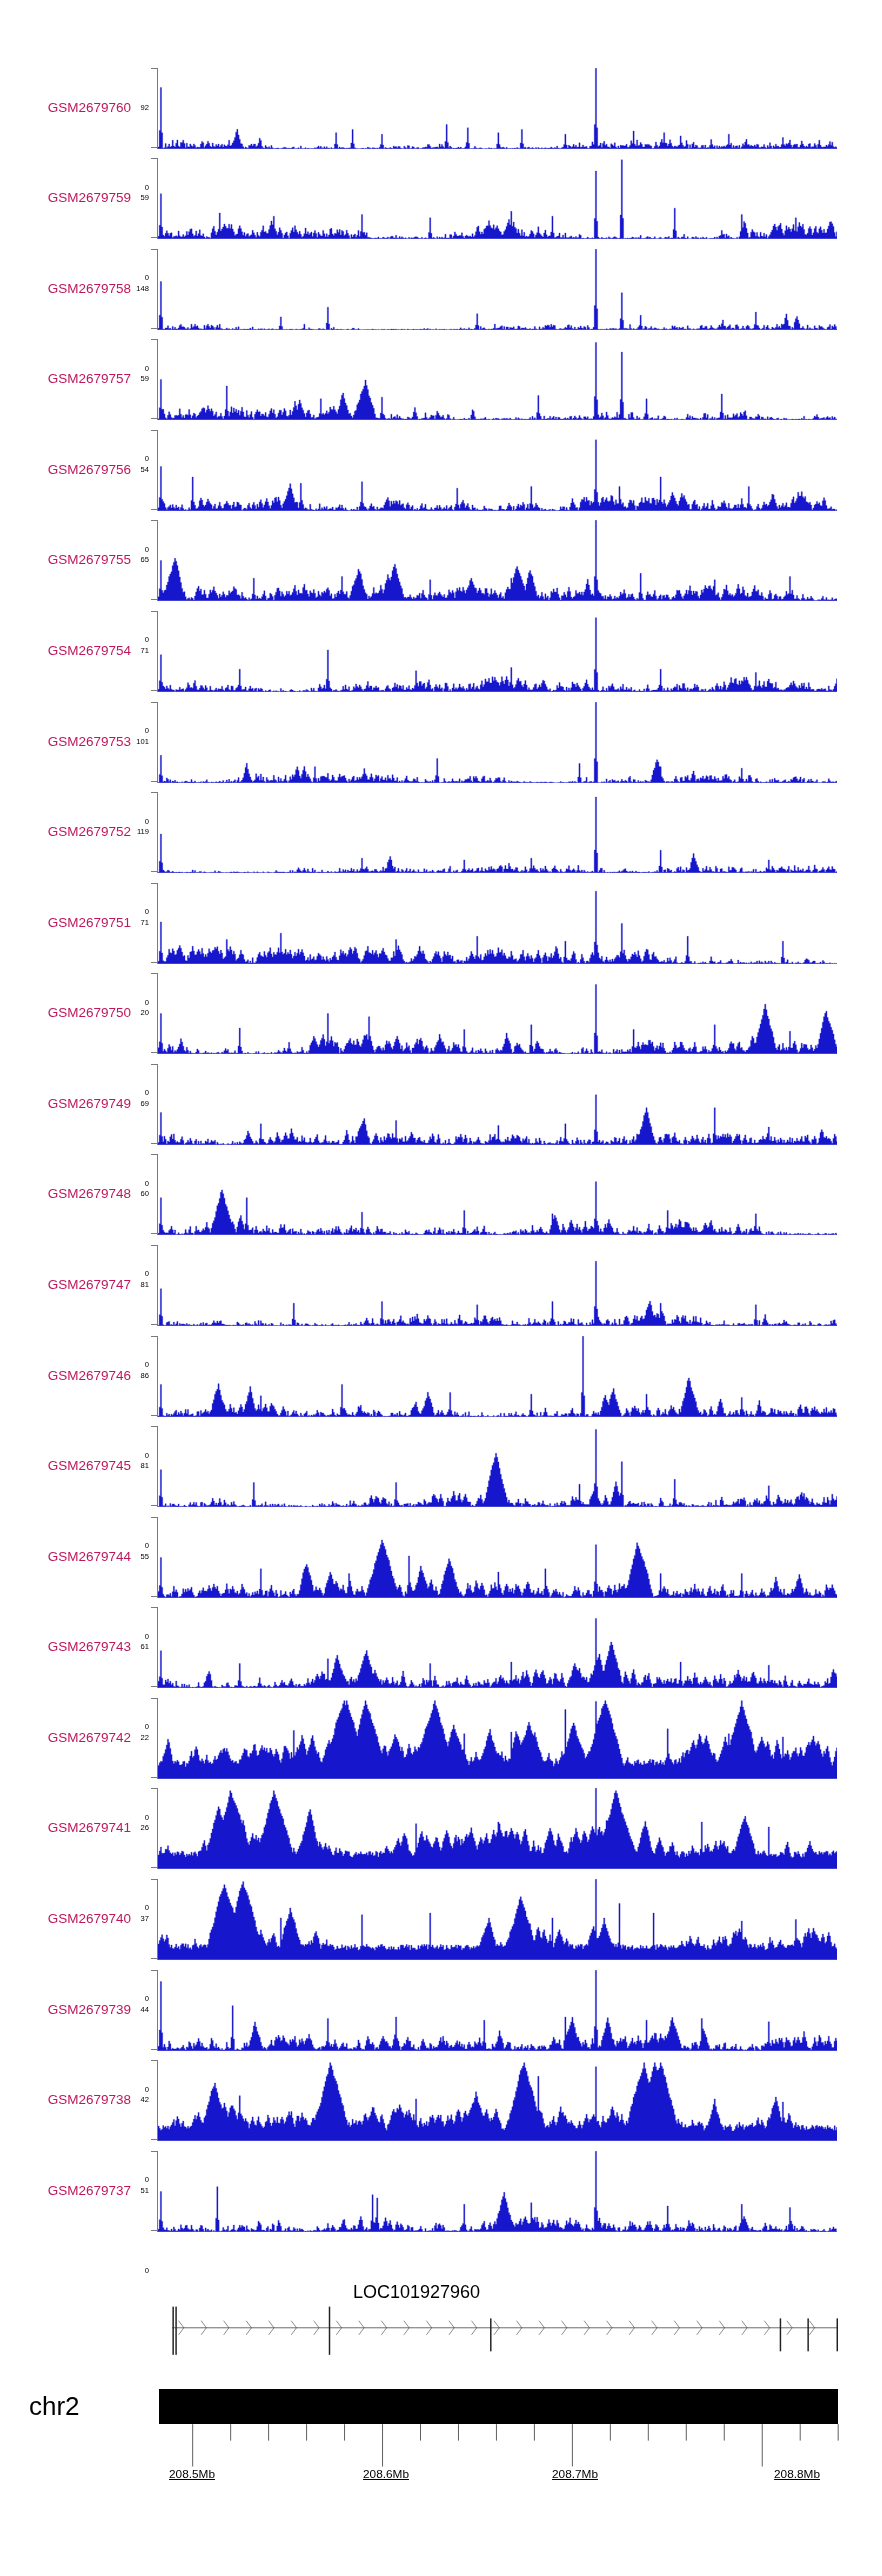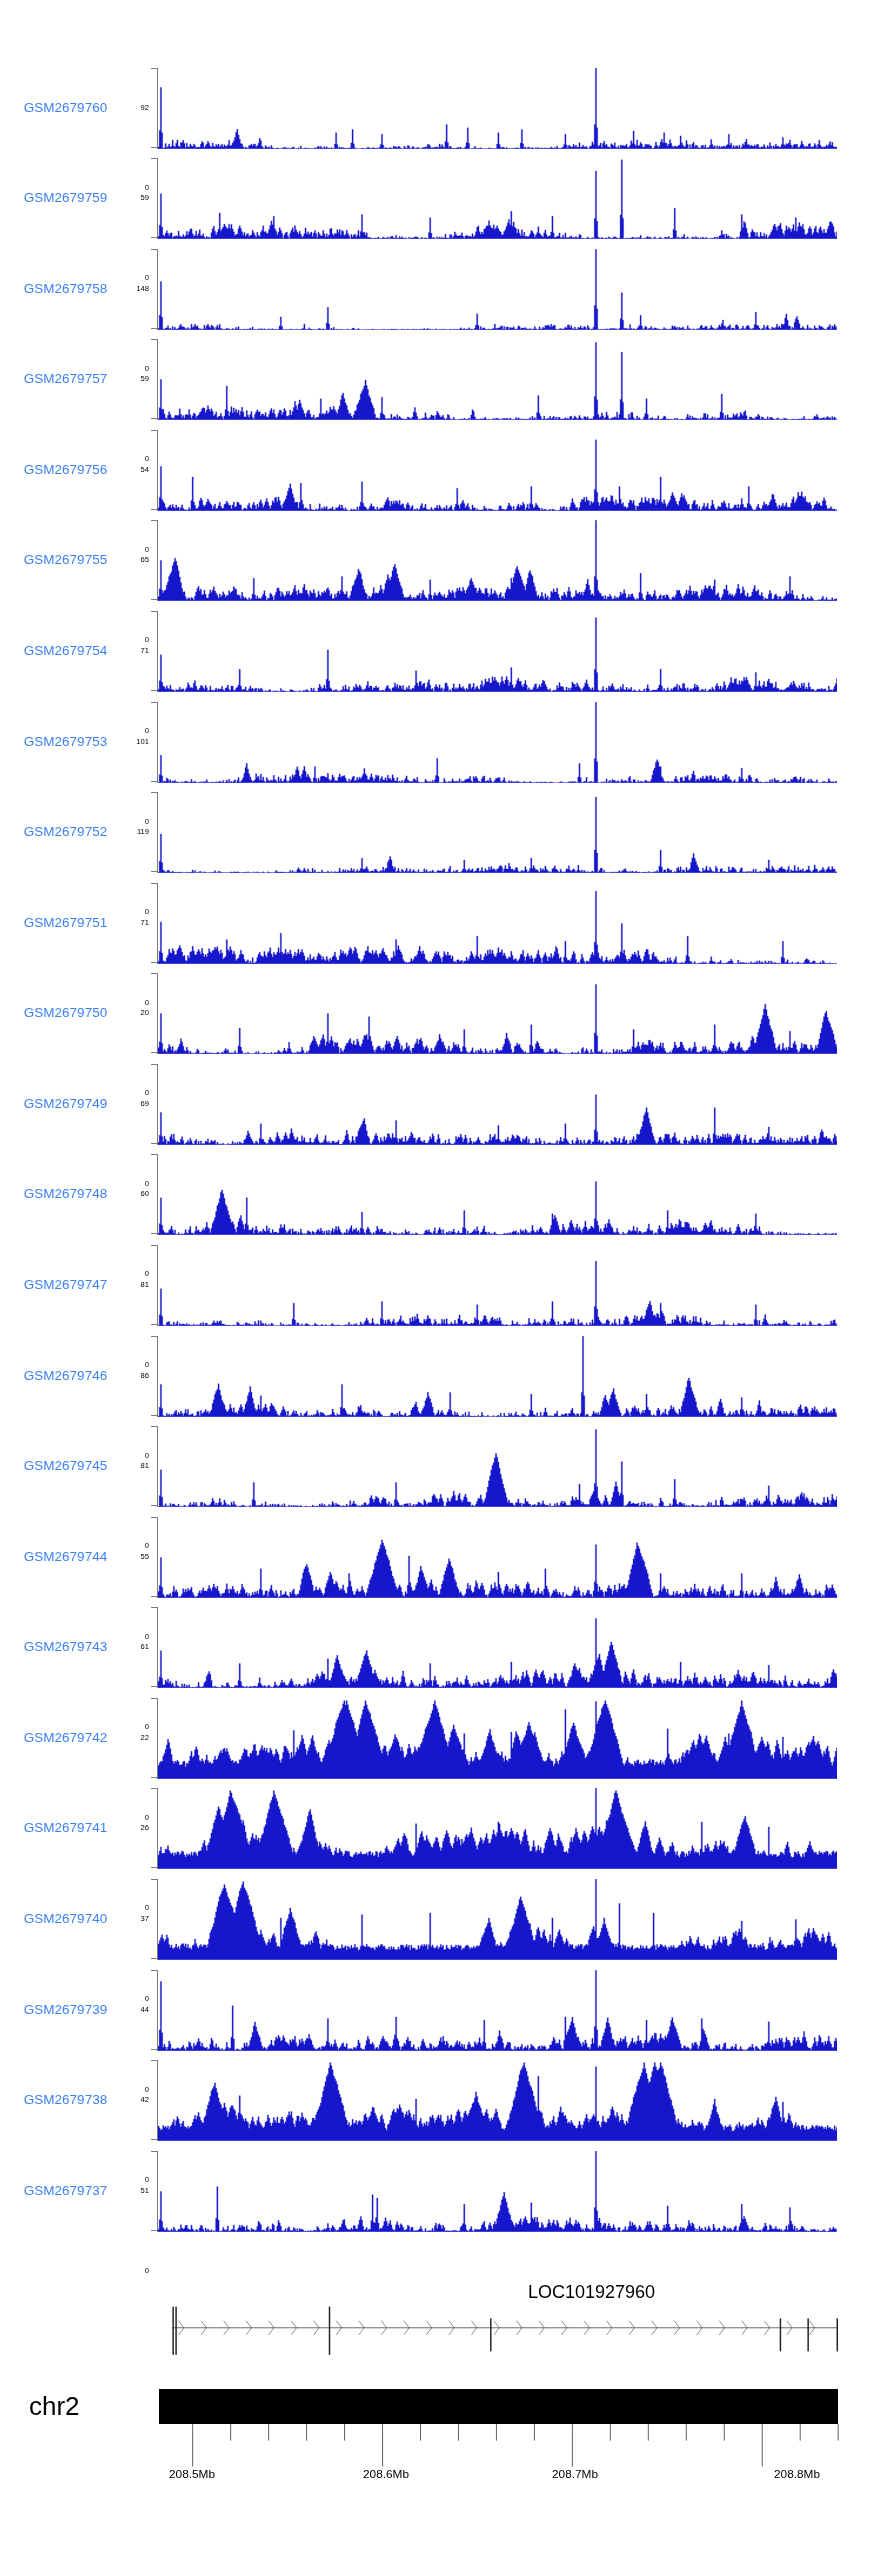--- a/index.html
+++ b/index.html
@@ -1,38 +1,38 @@
 <!DOCTYPE html>
 <html style="font-size:9.4px"><head>
 <meta charset="utf-8">
 <style>
   html,body{margin:0;padding:0;background:#fff;}
   .page{position:relative;width:882px;height:2576px;background:#ffffff;
         font-family:"Liberation Sans",sans-serif;color:#000;overflow:hidden;}
   .track{position:absolute;left:0;width:882px;height:81px;}
   .sample-label{position:absolute;left:0;top:32px;width:131px;height:16.5px;
-        line-height:16.5px;text-align:center;font-size:13.5px;color:#3b82f6;white-space:nowrap;}
+        line-height:16.5px;text-align:right;font-size:13.5px;color:#be185d;white-space:nowrap;}
   .ylab{position:absolute;left:105px;width:44px;height:10.6px;line-height:10.6px;
         text-align:right;font-size:7.6px;color:#000;margin-top:40px;}
   .ymax{top:-5.3px;}
   .yzero{top:75px;}
   .yaxis-line{position:absolute;left:157px;top:0;width:1.2px;height:81px;background:#7a7a7a;}
   .ytick{position:absolute;left:151px;width:7px;height:1.2px;background:#7a7a7a;}
   .ytick-top{top:0;}
   .ytick-bottom{top:79px;}
   .hist{position:absolute;left:158px;top:0;}
-  .gene-title{position:absolute;left:353px;top:2282px;width:302px;text-align:right;
+  .gene-title{position:absolute;left:353px;top:2282px;width:302px;text-align:left;
         font-size:18px;color:#000;}
   #gene-svg{position:absolute;left:158px;top:2303px;}
   .chrom-label{position:absolute;left:29px;top:2391px;width:100px;
         font-size:26px;color:#000;}
   .ideo-bar{position:absolute;left:159px;top:2389px;width:679px;height:35px;background:#000;}
   #ruler-svg{position:absolute;left:158px;top:2424px;}
   .axis-tick-label{position:absolute;width:82px;text-align:center;font-size:11.8px;
-        top:2467px;color:#000;white-space:nowrap;}
+        top:2467px;color:#000;white-space:nowrap;text-decoration:underline;}
 </style>
 </head>
 <body>
 
 <div class="page" id="page">
 
   <div id="tracks">
       <div class="track" style="top: 68px;">
       <div class="sample-label">GSM2679760</div>
       <div class="ylab ymax">92</div>

